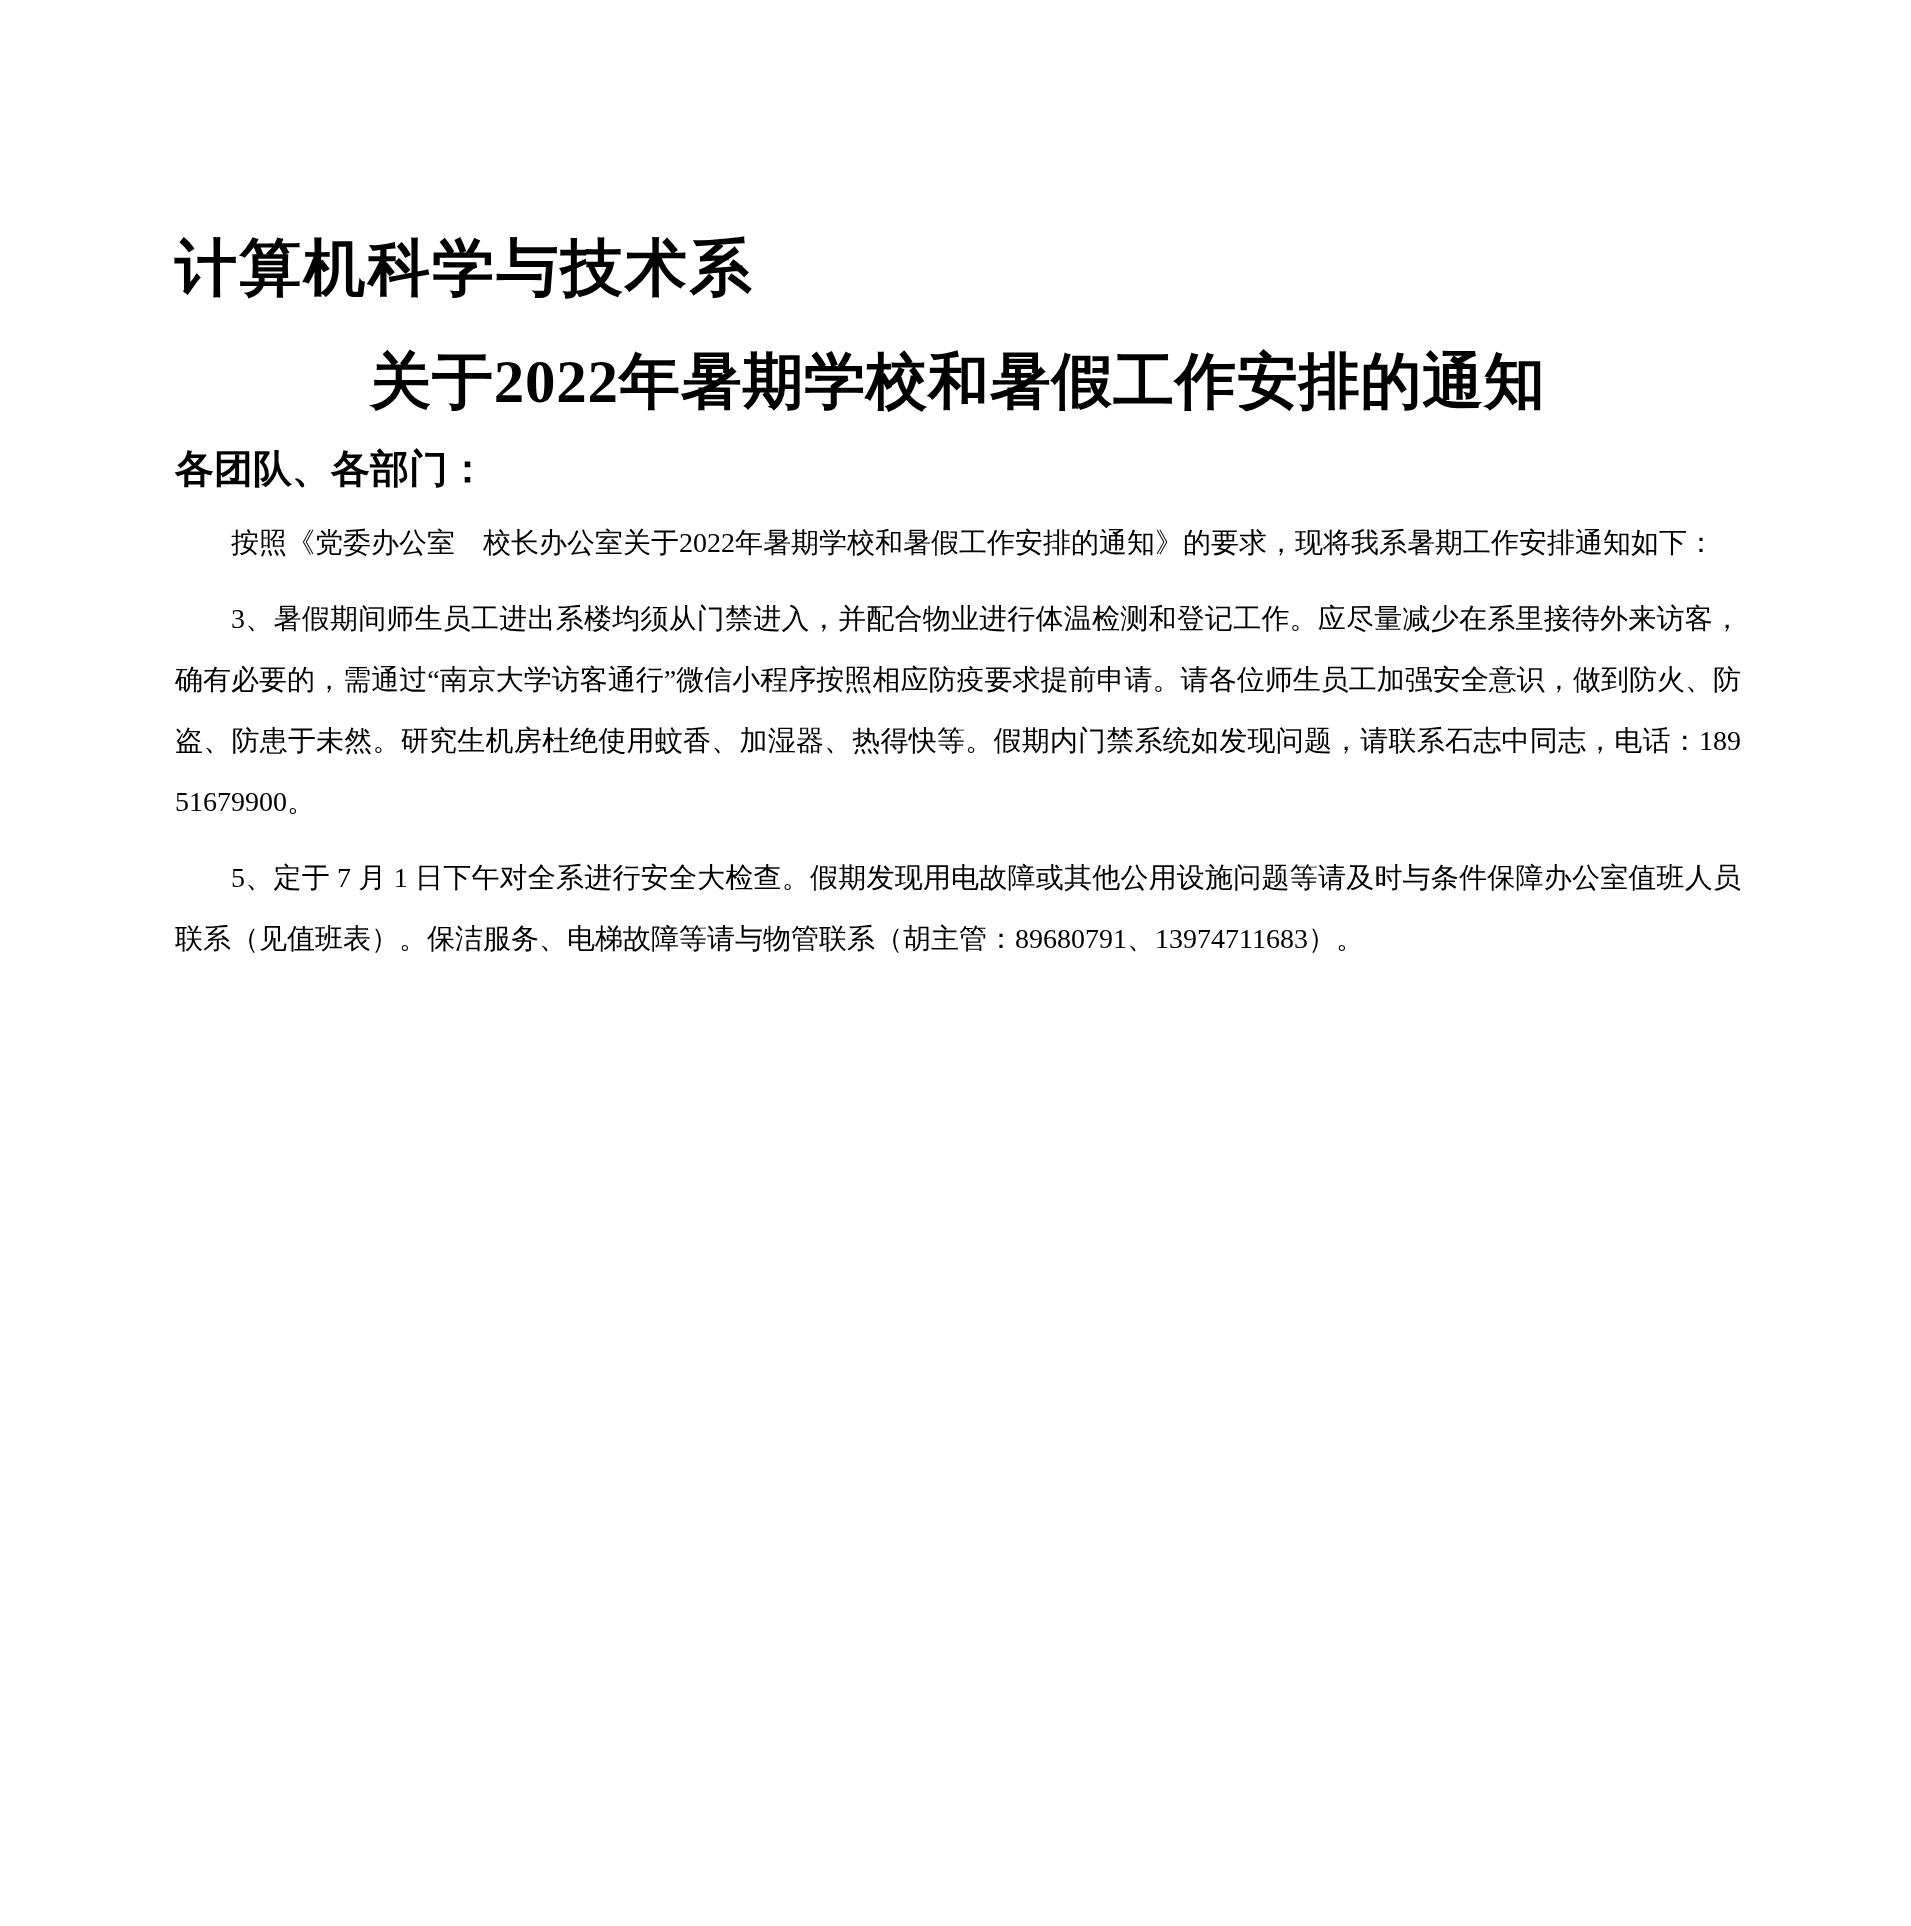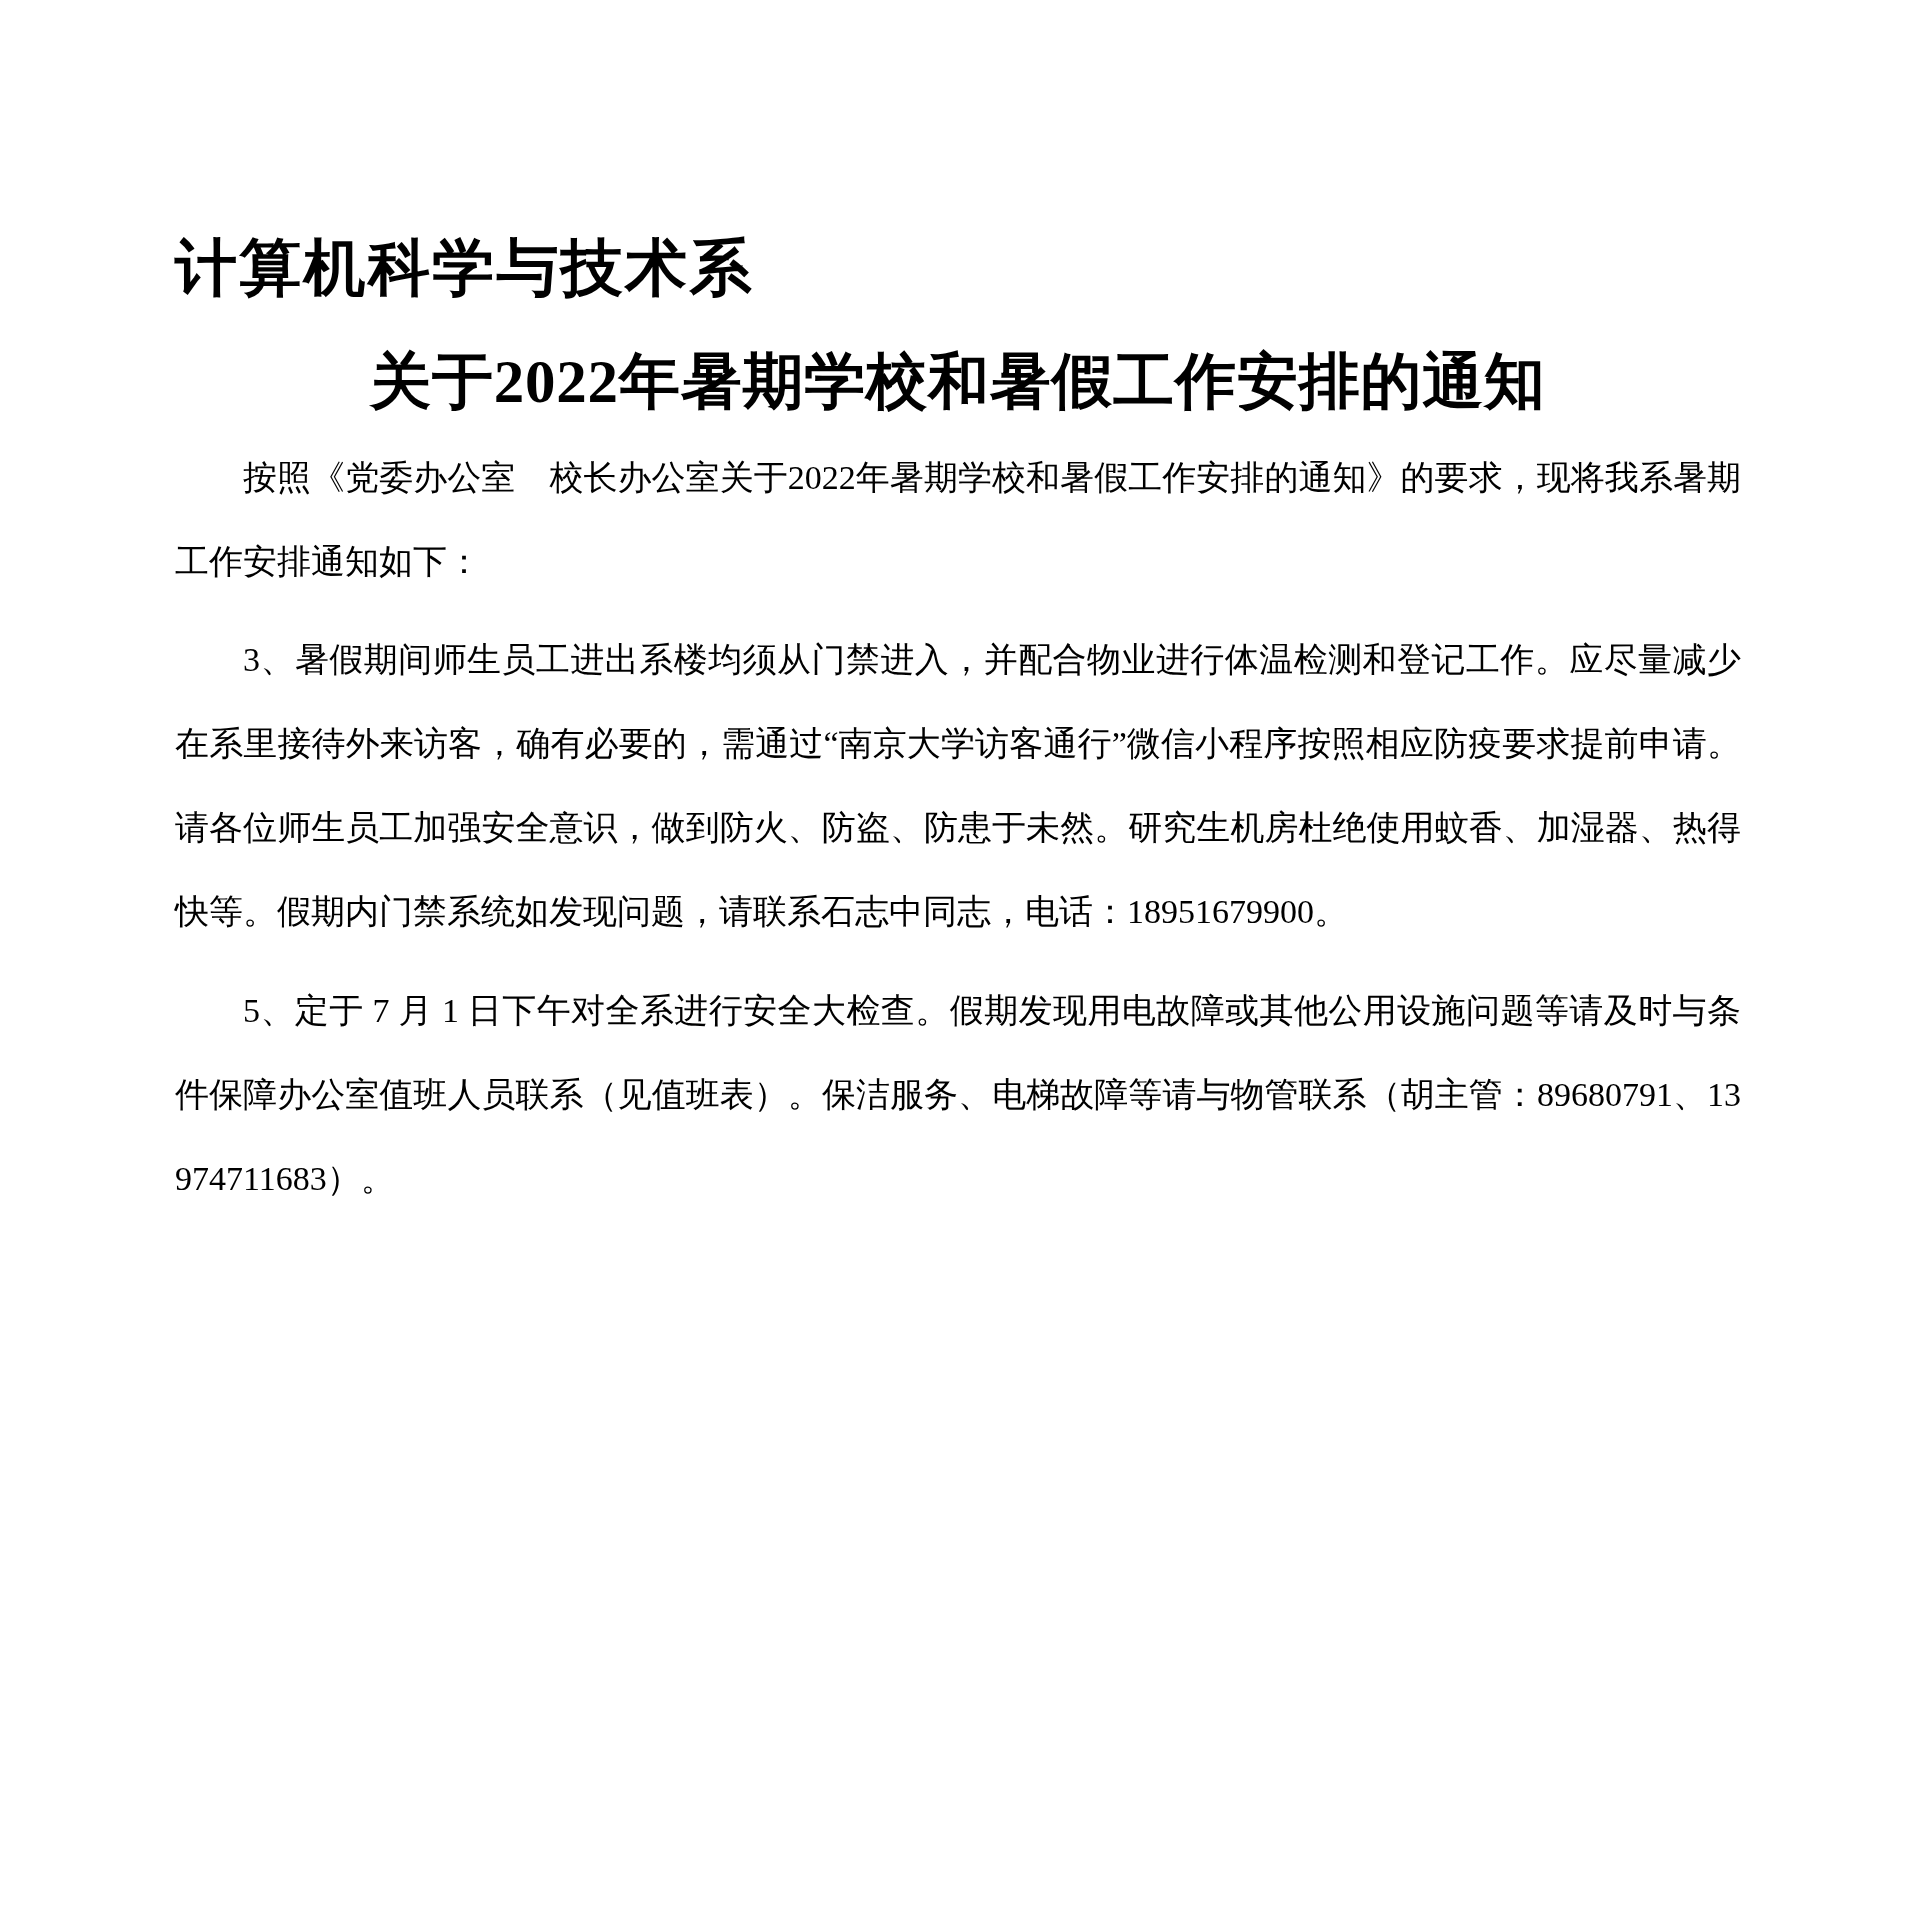--- a/index.html
+++ b/index.html
@@ -35,38 +35,39 @@
     letter-spacing: 0.8px;
   }
   .salutation {
     margin: 11.6px 0 0 0;
     font-size: 39px;
     line-height: 65px;
     font-weight: bold;
   }
   .body-text p {
     margin: 11.6px 0 14.6px 0;
-    font-size: 34px;
-    line-height: 84px;
+    font-size: 28px;
+    line-height: 61px;
     text-indent: 2em;
     text-align: justify;
     text-justify: inter-character;
     word-break: break-all;
     line-break: anywhere;
   }
 </style>
 </head>
 <body>
 
 <div class="page">
 
   <h1 class="doc-title">计算机科学与技术系</h1>
 
   <h2 class="doc-subtitle">关于2022年暑期学校和暑假工作安排的通知</h2>
 
+  <div class="salutation">各团队、各部门：</div>
 
   <div class="body-text">
     <p>按照《党委办公室　校长办公室关于2022年暑期学校和暑假工作安排的通知》的要求，现将我系暑期工作安排通知如下：</p>
 
 
 
     <p>3、暑假期间师生员工进出系楼均须从门禁进入，并配合物业进行体温检测和登记工作。应尽量减少在系里接待外来访客，确有必要的，需通过“南京大学访客通行”微信小程序按照相应防疫要求提前申请。请各位师生员工加强安全意识，做到防火、防盗、防患于未然。研究生机房杜绝使用蚊香、加湿器、热得快等。假期内门禁系统如发现问题，请联系石志中同志，电话：18951679900。</p>
 
 
     <p>5、定于 7 月 1 日下午对全系进行安全大检查。假期发现用电故障或其他公用设施问题等请及时与条件保障办公室值班人员联系（见值班表）。保洁服务、电梯故障等请与物管联系（胡主管：89680791、13974711683）。</p>

